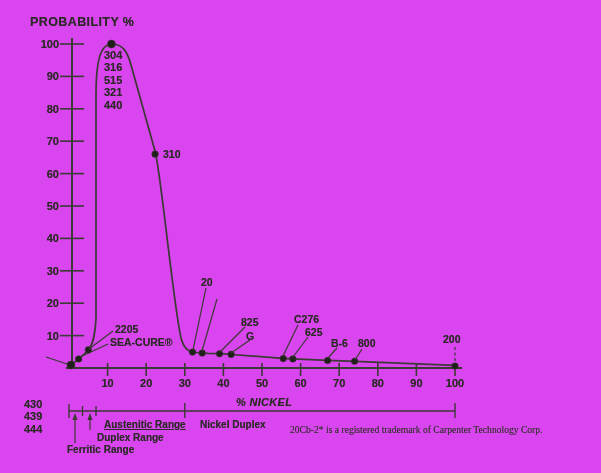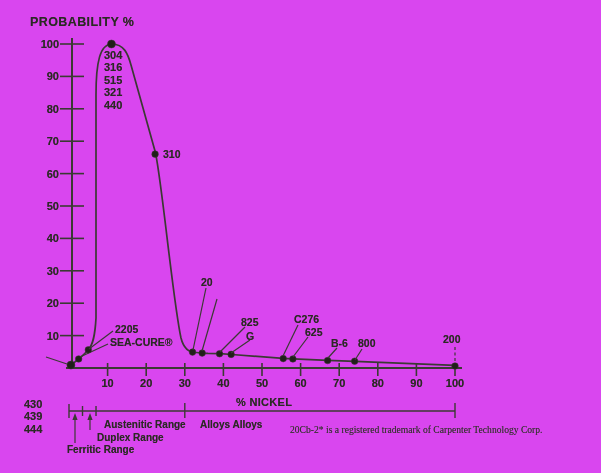--- a/index.html
+++ b/index.html
@@ -5,21 +5,21 @@
   html,body{margin:0;padding:0;background:#ffffff;}
   .page{
     position:relative;width:601px;height:473px;background:#d946ef;
     font-family:"Liberation Sans",sans-serif;color:#2b2a24;overflow:hidden;
   }
   .lbl{
     position:absolute;font-weight:bold;color:#2b2a24;white-space:nowrap;
     text-shadow:0 0 .6px rgba(43,42,36,.55);
   }
   .title{font-size:12.5px;letter-spacing:.4px;}
-  .xlabel{font-size:11px;letter-spacing:.3px;}
+  .xlabel{font-size:11px;letter-spacing:.3px;font-style:italic;}
   .tick-y{width:34px;text-align:right;font-size:11px;}
   .tick-x{width:36px;text-align:center;font-size:11px;}
   .pt{font-size:10.5px;}
   .blk span{display:block;}
   .blk{font-size:11px;line-height:12.4px;}
   .range-lbl{font-size:10px;}
   .footnote{
     position:absolute;left:290px;width:306px;
     font-family:"Liberation Serif",serif;font-size:9.6px;font-weight:normal;
     color:#33322c;text-shadow:0 0 .5px rgba(51,50,44,.5);white-space:nowrap;
@@ -151,15 +151,15 @@
     <div class="lbl pt" style="left: 201px; top: 276px;">20</div>
     <div class="lbl pt" style="left: 241px; top: 316px;">825</div>
     <div class="lbl pt" style="left: 246px; top: 330px;">G</div>
     <div class="lbl pt" style="left: 294px; top: 313px;">C276</div>
     <div class="lbl pt" style="left: 305px; top: 326px; text-align: center;">625</div>
     <div class="lbl pt" style="left: 331px; top: 337px;">B-6</div>
     <div class="lbl pt" style="left: 358px; top: 337px;">800</div>
     <div class="lbl pt" style="left: 443px; top: 333px;">200</div>
     <div class="lbl range-lbl" style="left: 67px; top: 444px;">Ferritic Range</div>
     <div class="lbl range-lbl" style="left: 97px; top: 432px;">Duplex Range</div>
-    <div class="lbl range-lbl" style="left: 104px; top: 419px;">Austenitic Range</div>
-    <div class="lbl range-lbl" style="left: 200px; top: 419px;">Alloys Alloys</div>
+    <div class="lbl range-lbl" style="left: 104px; top: 419px; text-decoration: underline;">Austenitic Range</div>
+    <div class="lbl range-lbl" style="left: 200px; top: 419px;">Nickel Duplex</div>
   </div>
 
 </body></html>

